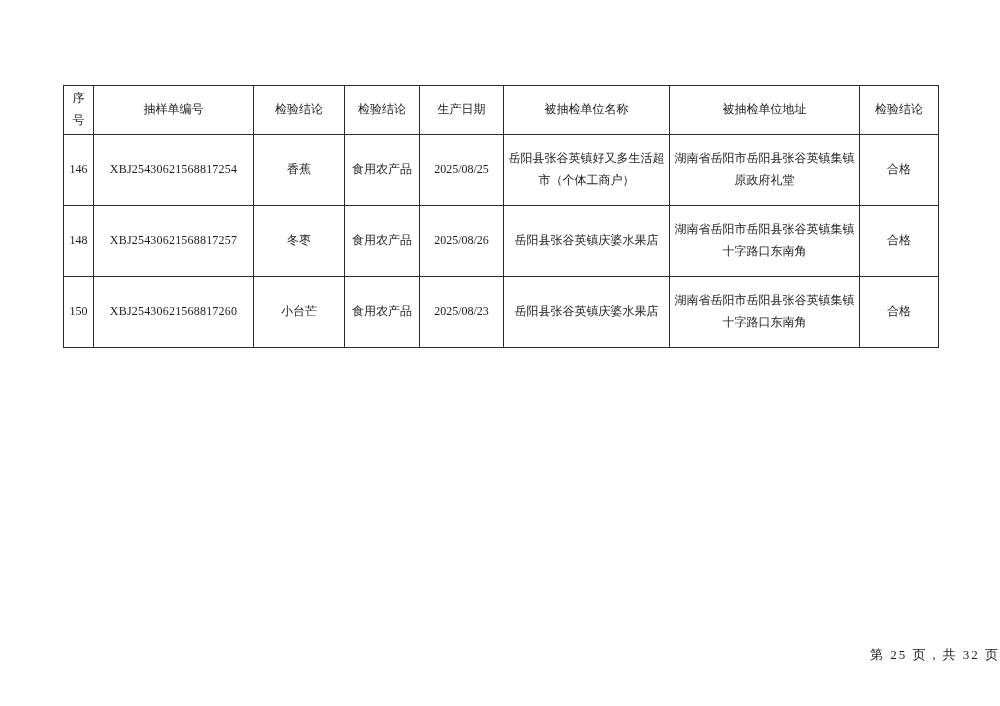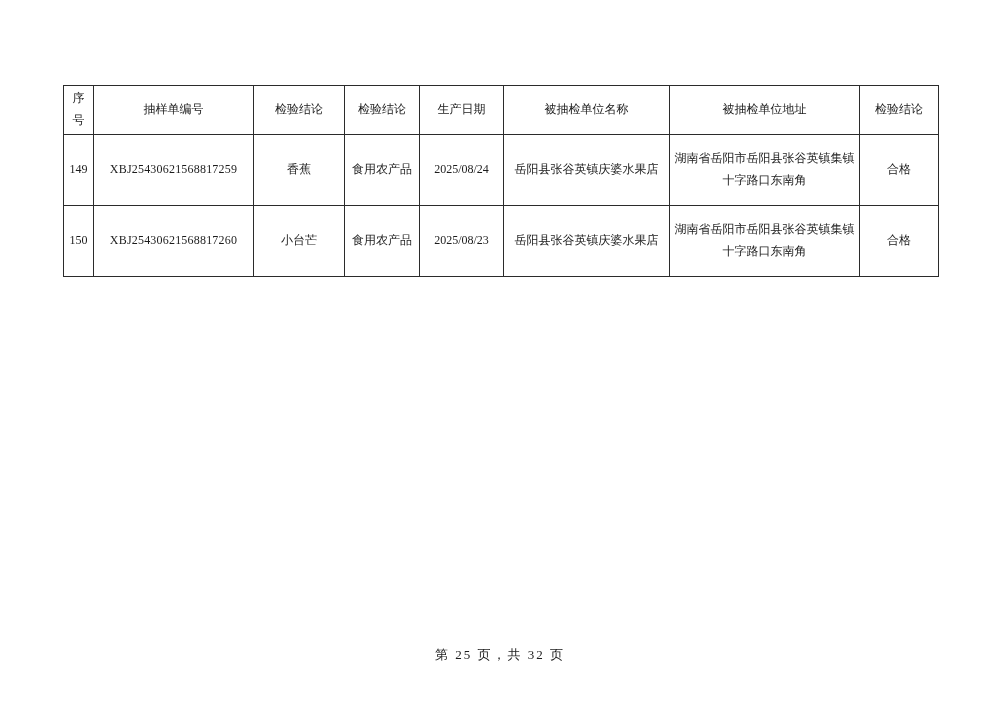--- a/index.html
+++ b/index.html
@@ -49,21 +49,21 @@
   }
   td.c-sample-no {
     font-size: 11.5px;
     letter-spacing: 0.2px;
   }
   .page-footer {
     position: absolute;
     left: 0;
     top: 646px;
     width: 100%;
-    text-align: center;
+    text-align: right;
     font-size: 13px;
     letter-spacing: 2px;
   }
 </style>
 </head>
 <body>
 
 <div class="page">
 
   <table class="doc-table">
@@ -84,25 +84,35 @@
           <th>检验结论</th>
           <th>检验结论</th>
           <th>生产日期</th>
           <th>被抽检单位名称</th>
           <th>被抽检单位地址</th>
           <th>检验结论</th>
         </tr>
     </thead>
     <tbody>
         <tr>
-          <td class="c-serial">149</td>
-          <td class="c-sample-no">XBJ25430621568817259</td>
+          <td class="c-serial">146</td>
+          <td class="c-sample-no">XBJ25430621568817254</td>
           <td class="c-sample-name">香蕉</td>
           <td class="c-sample-category">食用农产品</td>
-          <td class="c-production-date">2025/08/24</td>
+          <td class="c-production-date">2025/08/25</td>
+          <td class="c-unit-name">岳阳县张谷英镇好又多生活超市（个体工商户）</td>
+          <td class="c-unit-address">湖南省岳阳市岳阳县张谷英镇集镇原政府礼堂</td>
+          <td class="c-result">合格</td>
+        </tr>
+        <tr>
+          <td class="c-serial">148</td>
+          <td class="c-sample-no">XBJ25430621568817257</td>
+          <td class="c-sample-name">冬枣</td>
+          <td class="c-sample-category">食用农产品</td>
+          <td class="c-production-date">2025/08/26</td>
           <td class="c-unit-name">岳阳县张谷英镇庆婆水果店</td>
           <td class="c-unit-address">湖南省岳阳市岳阳县张谷英镇集镇十字路口东南角</td>
           <td class="c-result">合格</td>
         </tr>
         <tr>
           <td class="c-serial">150</td>
           <td class="c-sample-no">XBJ25430621568817260</td>
           <td class="c-sample-name">小台芒</td>
           <td class="c-sample-category">食用农产品</td>
           <td class="c-production-date">2025/08/23</td>

